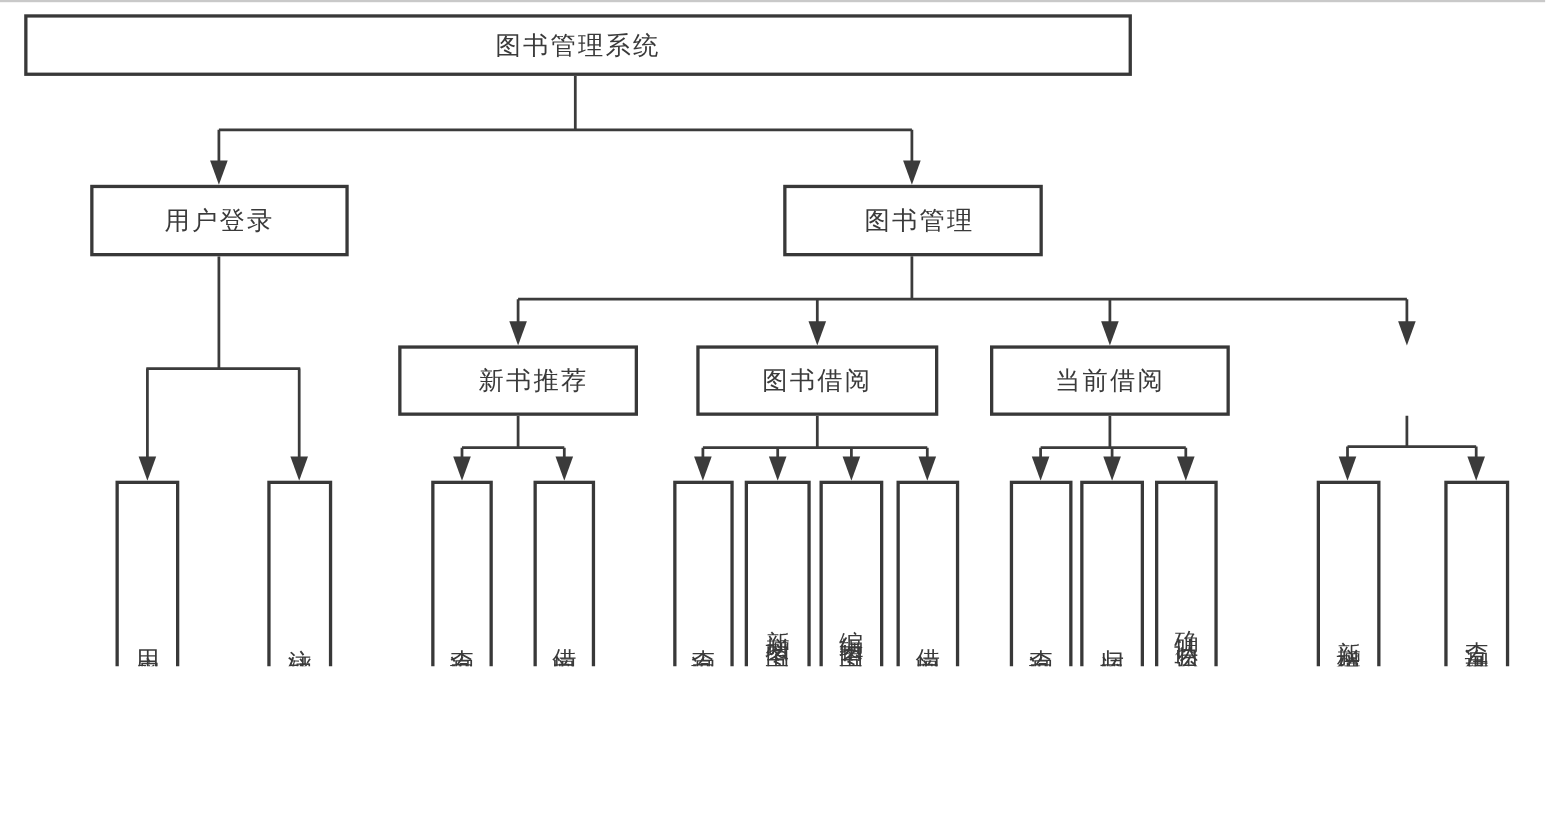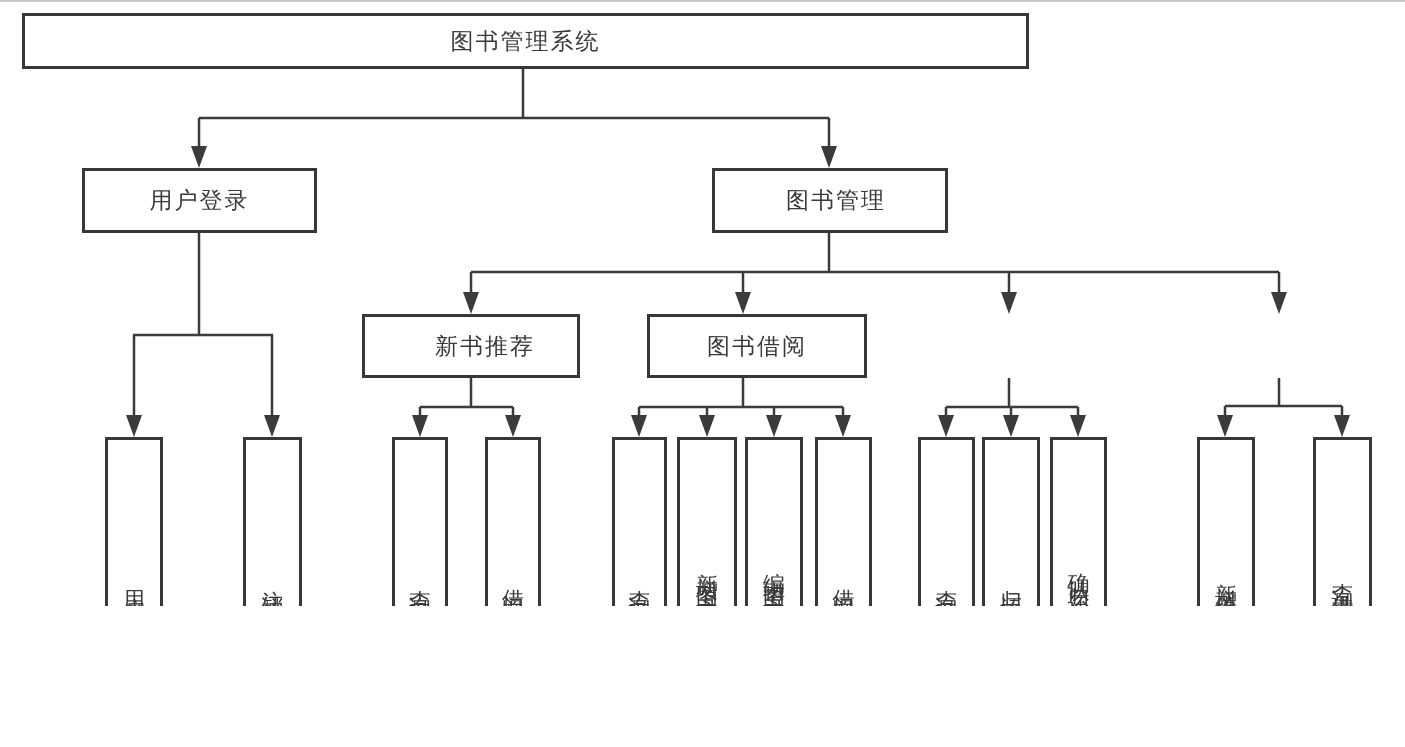--- a/index.html
+++ b/index.html
@@ -111,21 +111,22 @@
       <path d="M1334 415 L1350 415 L1342 437 Z"></path>
     </g>
   </svg>
 
   <div class="hbox" style="left:22px; top:13px; width:1007px; height:56px;">图书管理系统</div>
 
   <div class="hbox" style="left:82px; top:168px; width:235px; height:65px;">用户登录</div>
   <div class="hbox" style="left:712px; top:168px; width:236px; height:65px;padding-left:12px;">图书管理</div>
 
   <div class="hbox" style="left:362px; top:314px; width:218px; height:64px;padding-left:28px;">新书推荐</div>
-  <div class="hbox" style="left:647px; top:314px; width:220px; height:64px;">图书借阅</div>
+  <div class="hbox" style="left:633px; top:314px; width:220px; height:64px;">图书借阅</div>
+  <div class="hbox" style="left:900px; top:314px; width:218px; height:64px;">当前借阅</div>
 
   <div class="leaf" style="left:105px; width:58px;">
     <span>用户登录</span>
   </div>
   <div class="leaf" style="left:243px; width:59px;">
     <span>注销登录</span>
   </div>
 
   <div class="leaf" style="left:392px; width:56px;">
     <span>查询图书</span>

